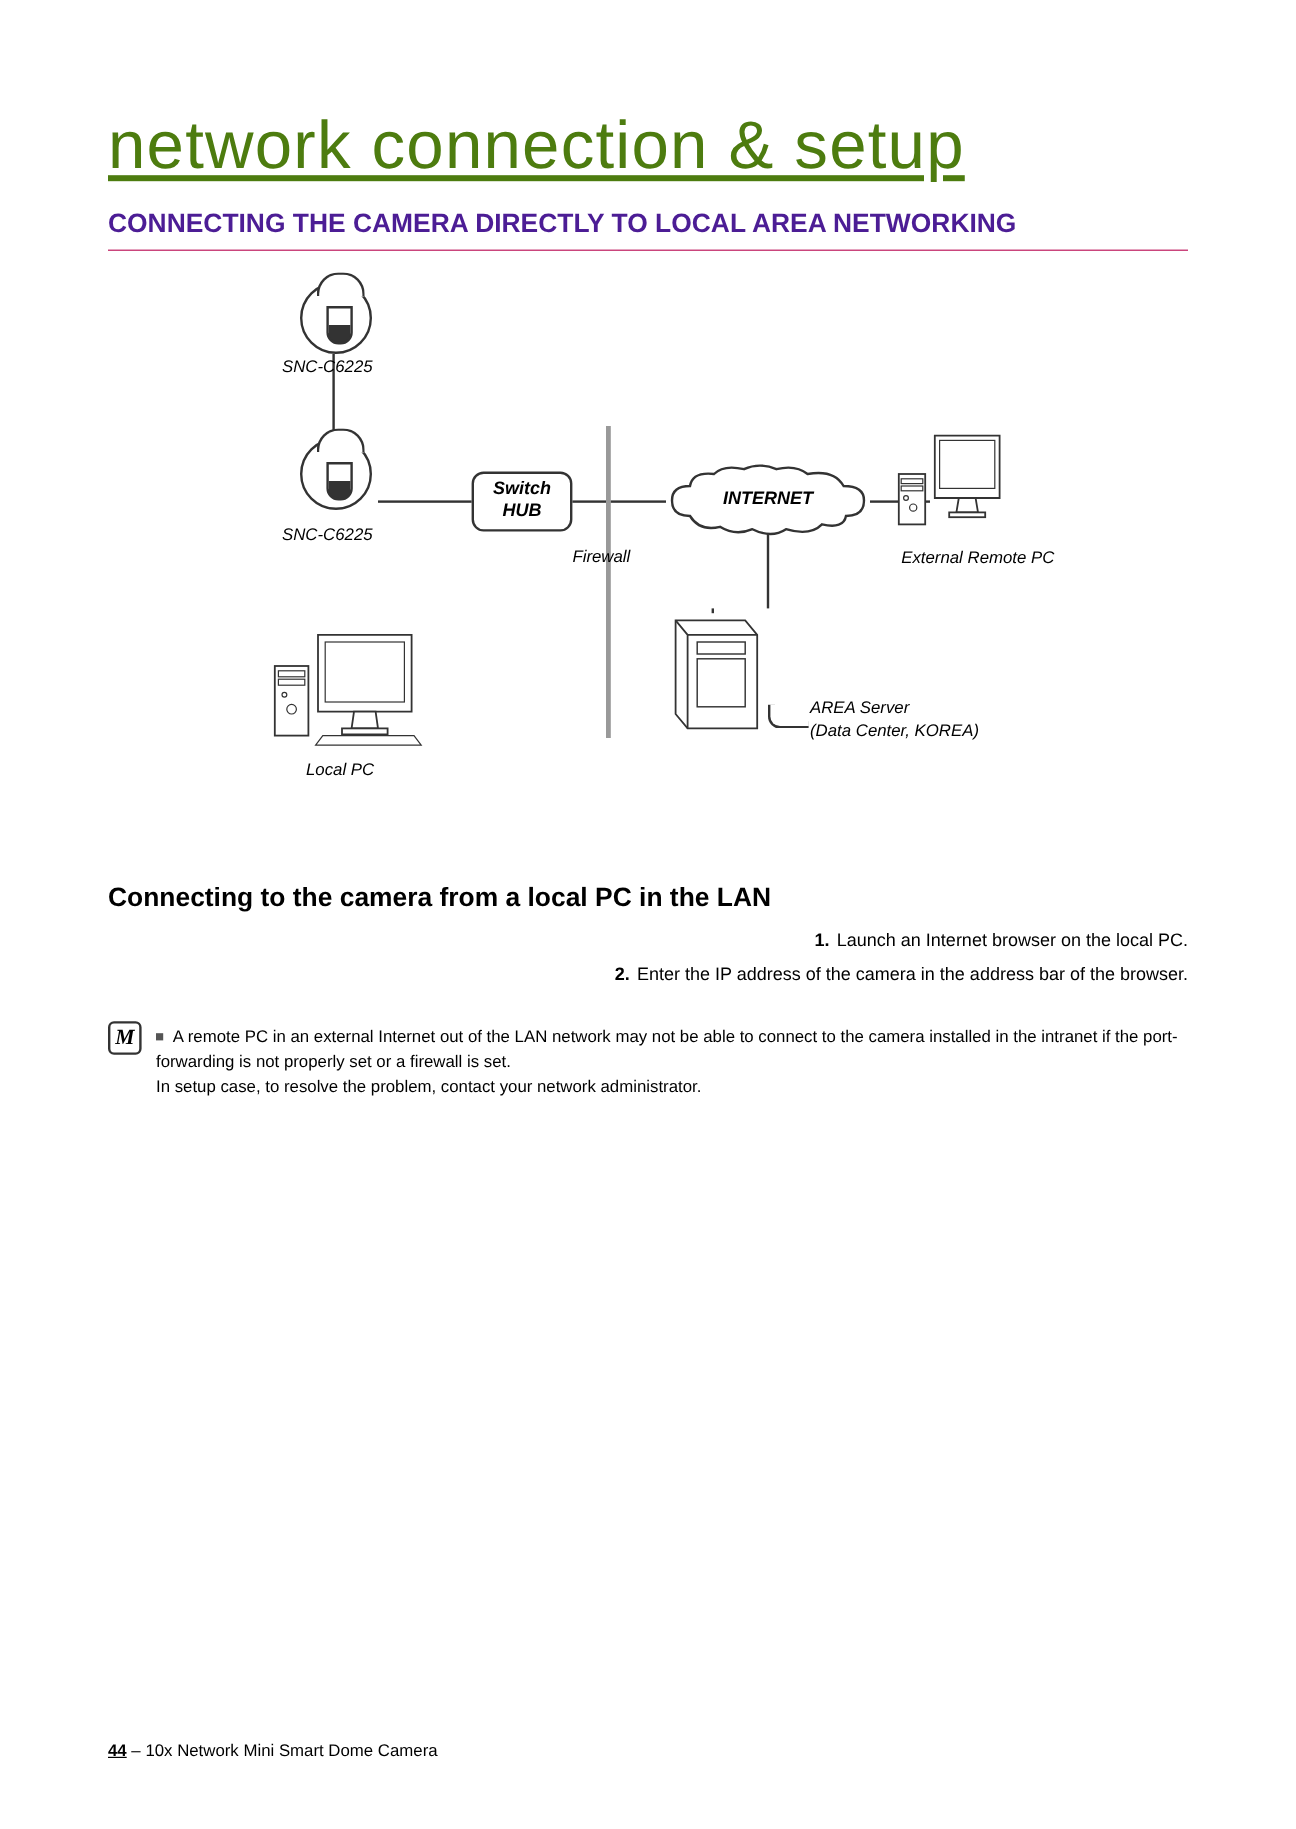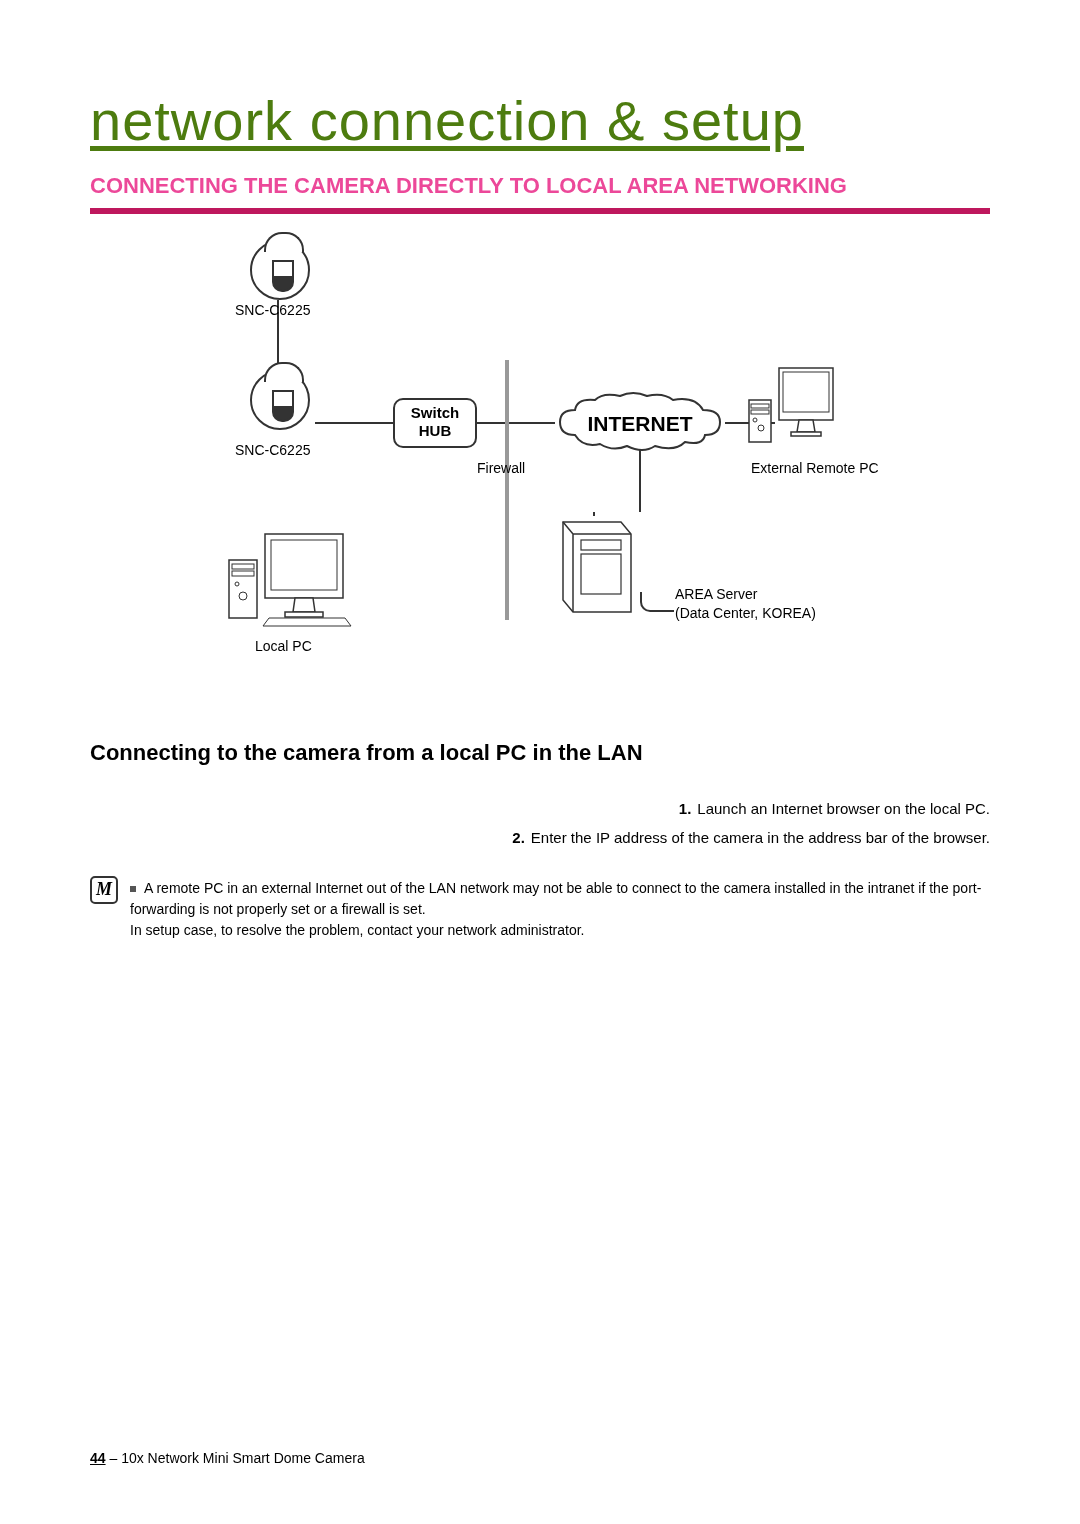--- a/index.html
+++ b/index.html
@@ -22,31 +22,32 @@
       letter-spacing: 1px;
       color: #4d7c0f;
       text-decoration: underline;
       text-underline-offset: 6px;
       margin-bottom: 18px;
       font-stretch: condensed;
     }
     .section-heading {
       font-size: 22px;
       font-weight: bold;
-      color: #ec4899;
-      border-bottom: 6px solid #be185d;
+      color: #4c1d95;
+      border-bottom: 1px solid #be185d;
       padding-bottom: 6px;
       margin-bottom: 26px;
       line-height: 1.4;
     }
     .diagram {
       width: 790px;
       height: 440px;
       margin: 0 auto 60px auto;
       position: relative;
+      font-style: italic;
     }
     .cam {
       position: absolute;
       width: 90px;
       height: 80px;
     }
     .cam-body {
       width: 60px;
       height: 60px;
       border: 2px solid #333;
@@ -109,21 +110,21 @@
       height: 64px;
     }
     .internet-cloud svg { width: 100%; height: 100%; }
     .internet-label {
       position: absolute;
       top: 22px;
       left: 0;
       width: 100%;
       text-align: center;
       font-weight: bold;
-      font-size: 21px;
+      font-size: 15px;
     }
     .monitor {
       position: absolute;
       width: 100px;
       height: 90px;
     }
     .monitor svg { width: 100%; height: 100%; }
     .monitor-label {
       font-size: 14px;
       text-align: center;
@@ -167,21 +168,21 @@
     .line-v { width: 2px; }
     .line-thick { width: 4px; background: #999; }
     .curve {
       position: absolute;
       border: 2px solid #333;
       background: transparent;
     }
     .subsection-heading {
       font-size: 22px;
       font-weight: bold;
-      margin-bottom: 34px;
+      margin-bottom: 14px;
     }
     .steps {
       list-style: none;
       padding-left: 18px;
       margin-bottom: 30px;
       text-align: right;
     }
     .steps li {
       font-size: 15px;
       margin-bottom: 12px;

